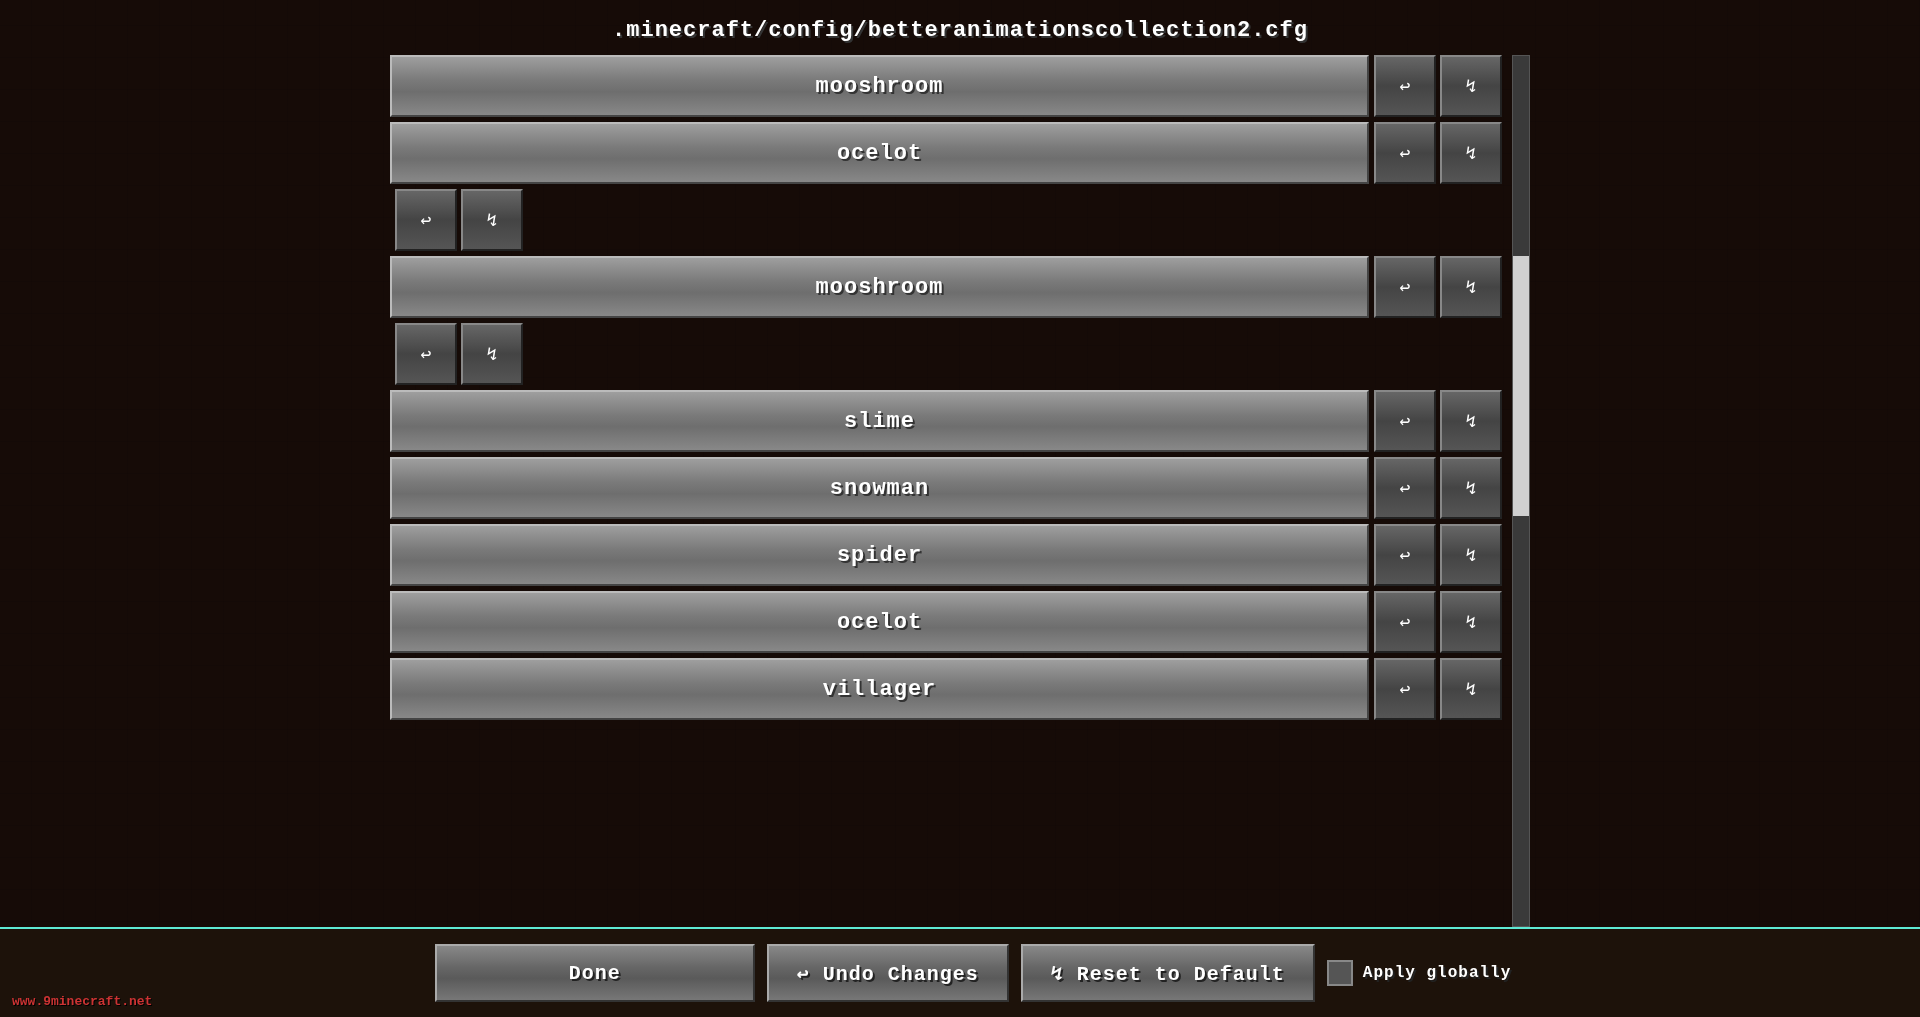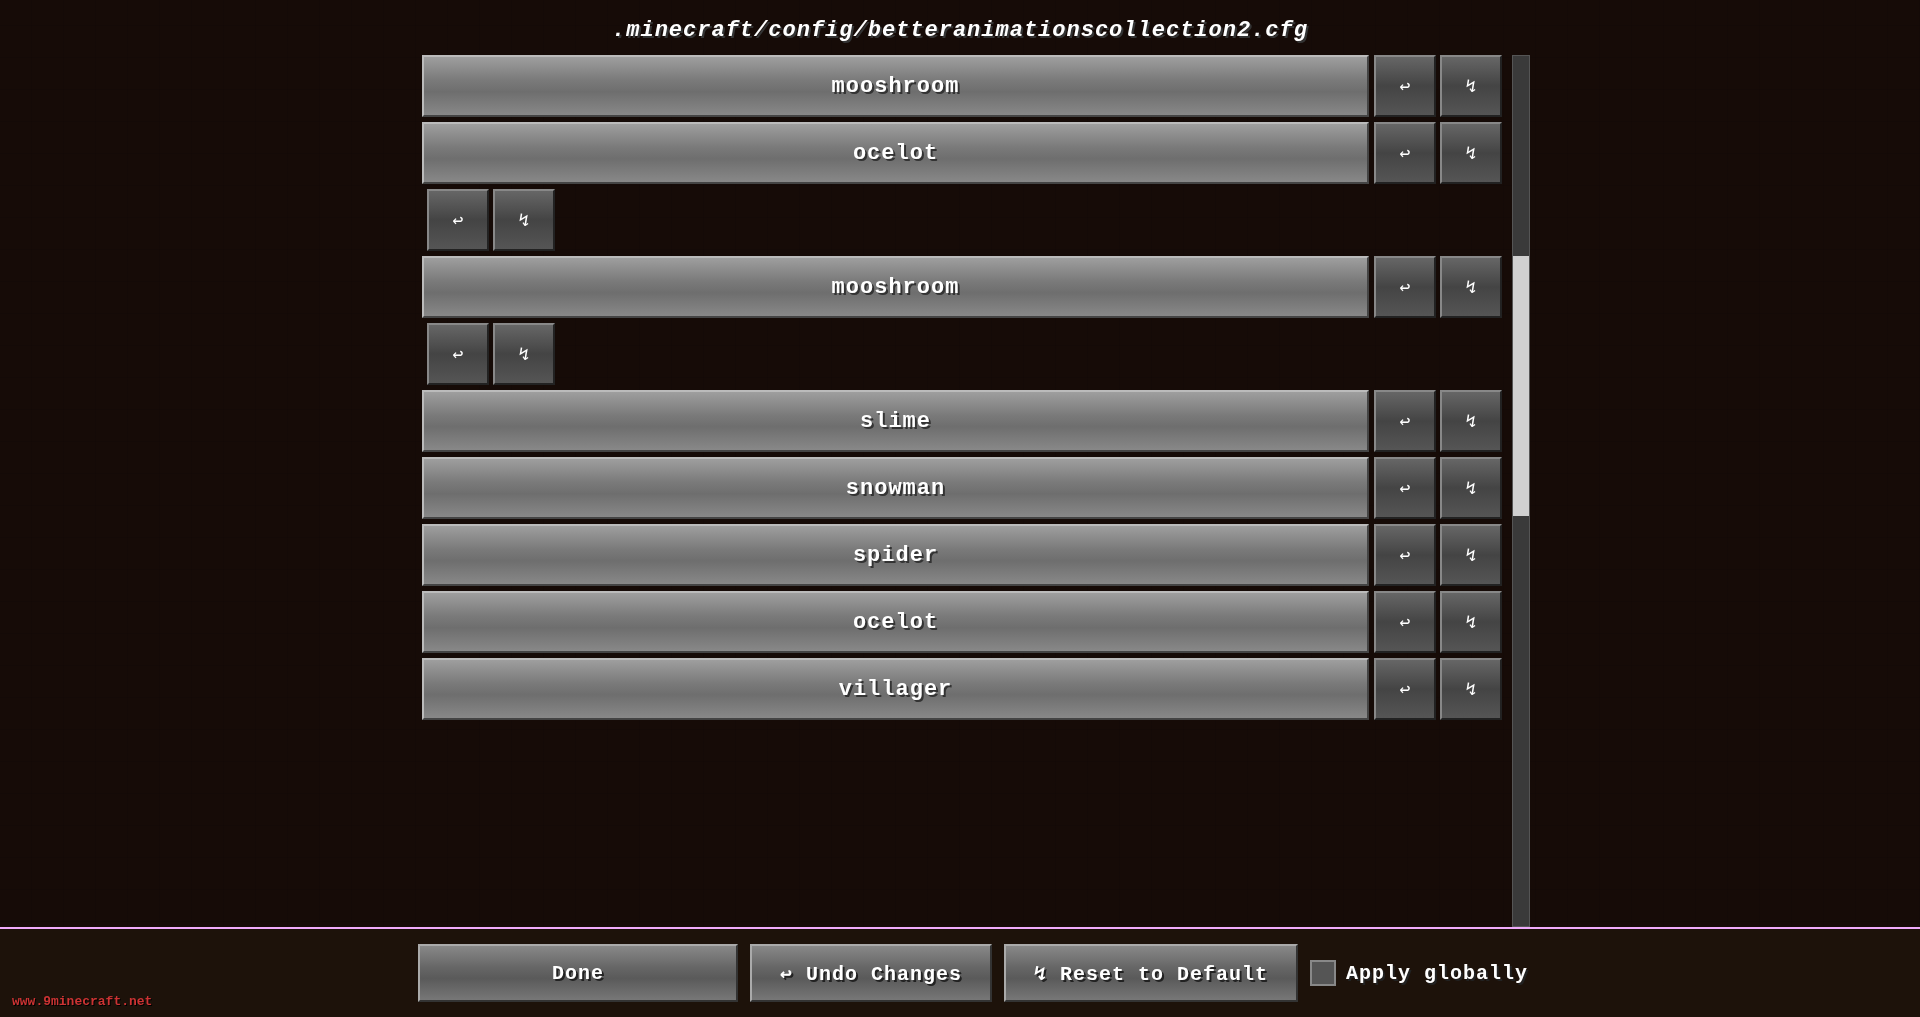--- a/index.html
+++ b/index.html
@@ -47,37 +47,35 @@
     }
 
     .page-title {
       color: #ffffff;
       font-size: 22px;
       font-weight: bold;
       letter-spacing: 1px;
       padding: 18px 0 12px 0;
       text-shadow: 2px 2px 0 #333;
       font-family: 'Courier New', monospace;
-      font-style: italic;
     }
 
     .list-area {
       width: 1140px;
       flex: 1;
       overflow: hidden;
       position: relative;
       display: flex;
     }
 
     .list-scroll {
       flex: 1;
       overflow-y: auto;
       overflow-x: hidden;
       padding-right: 4px;
-      margin-left: 32px;
     }
 
     .list-scroll::-webkit-scrollbar {
       width: 0px;
     }
 
     .item-row {
       display: flex;
       align-items: center;
       margin-bottom: 5px;
@@ -147,21 +145,21 @@
     }
 
     .bottom-bar {
       width: 100%;
       height: 90px;
       background: rgba(30, 20, 10, 0.85);
       display: flex;
       align-items: center;
       justify-content: center;
       gap: 12px;
-      border-top: 2px solid #f0abfc;
+      border-top: 2px solid #5eead4;
       position: relative;
       padding-left: 26px;
     }
 
     .bottom-btn {
       height: 58px;
       padding: 0 28px;
       background: linear-gradient(180deg, #888 0%, #666 40%, #5a5a5a 60%, #777 100%);
       border: none;
       color: #ffffff;
@@ -183,21 +181,21 @@
     .done-btn {
       width: 320px;
       justify-content: center;
     }
 
     .apply-globally {
       display: flex;
       align-items: center;
       gap: 10px;
       color: #ffffff;
-      font-size: 20px;
+      font-size: 16px;
       font-family: 'Courier New', monospace;
       font-weight: bold;
       letter-spacing: 1px;
       text-shadow: 2px 2px 0 #222;
     }
 
     .apply-checkbox {
       width: 26px;
       height: 26px;
       background: #555;

